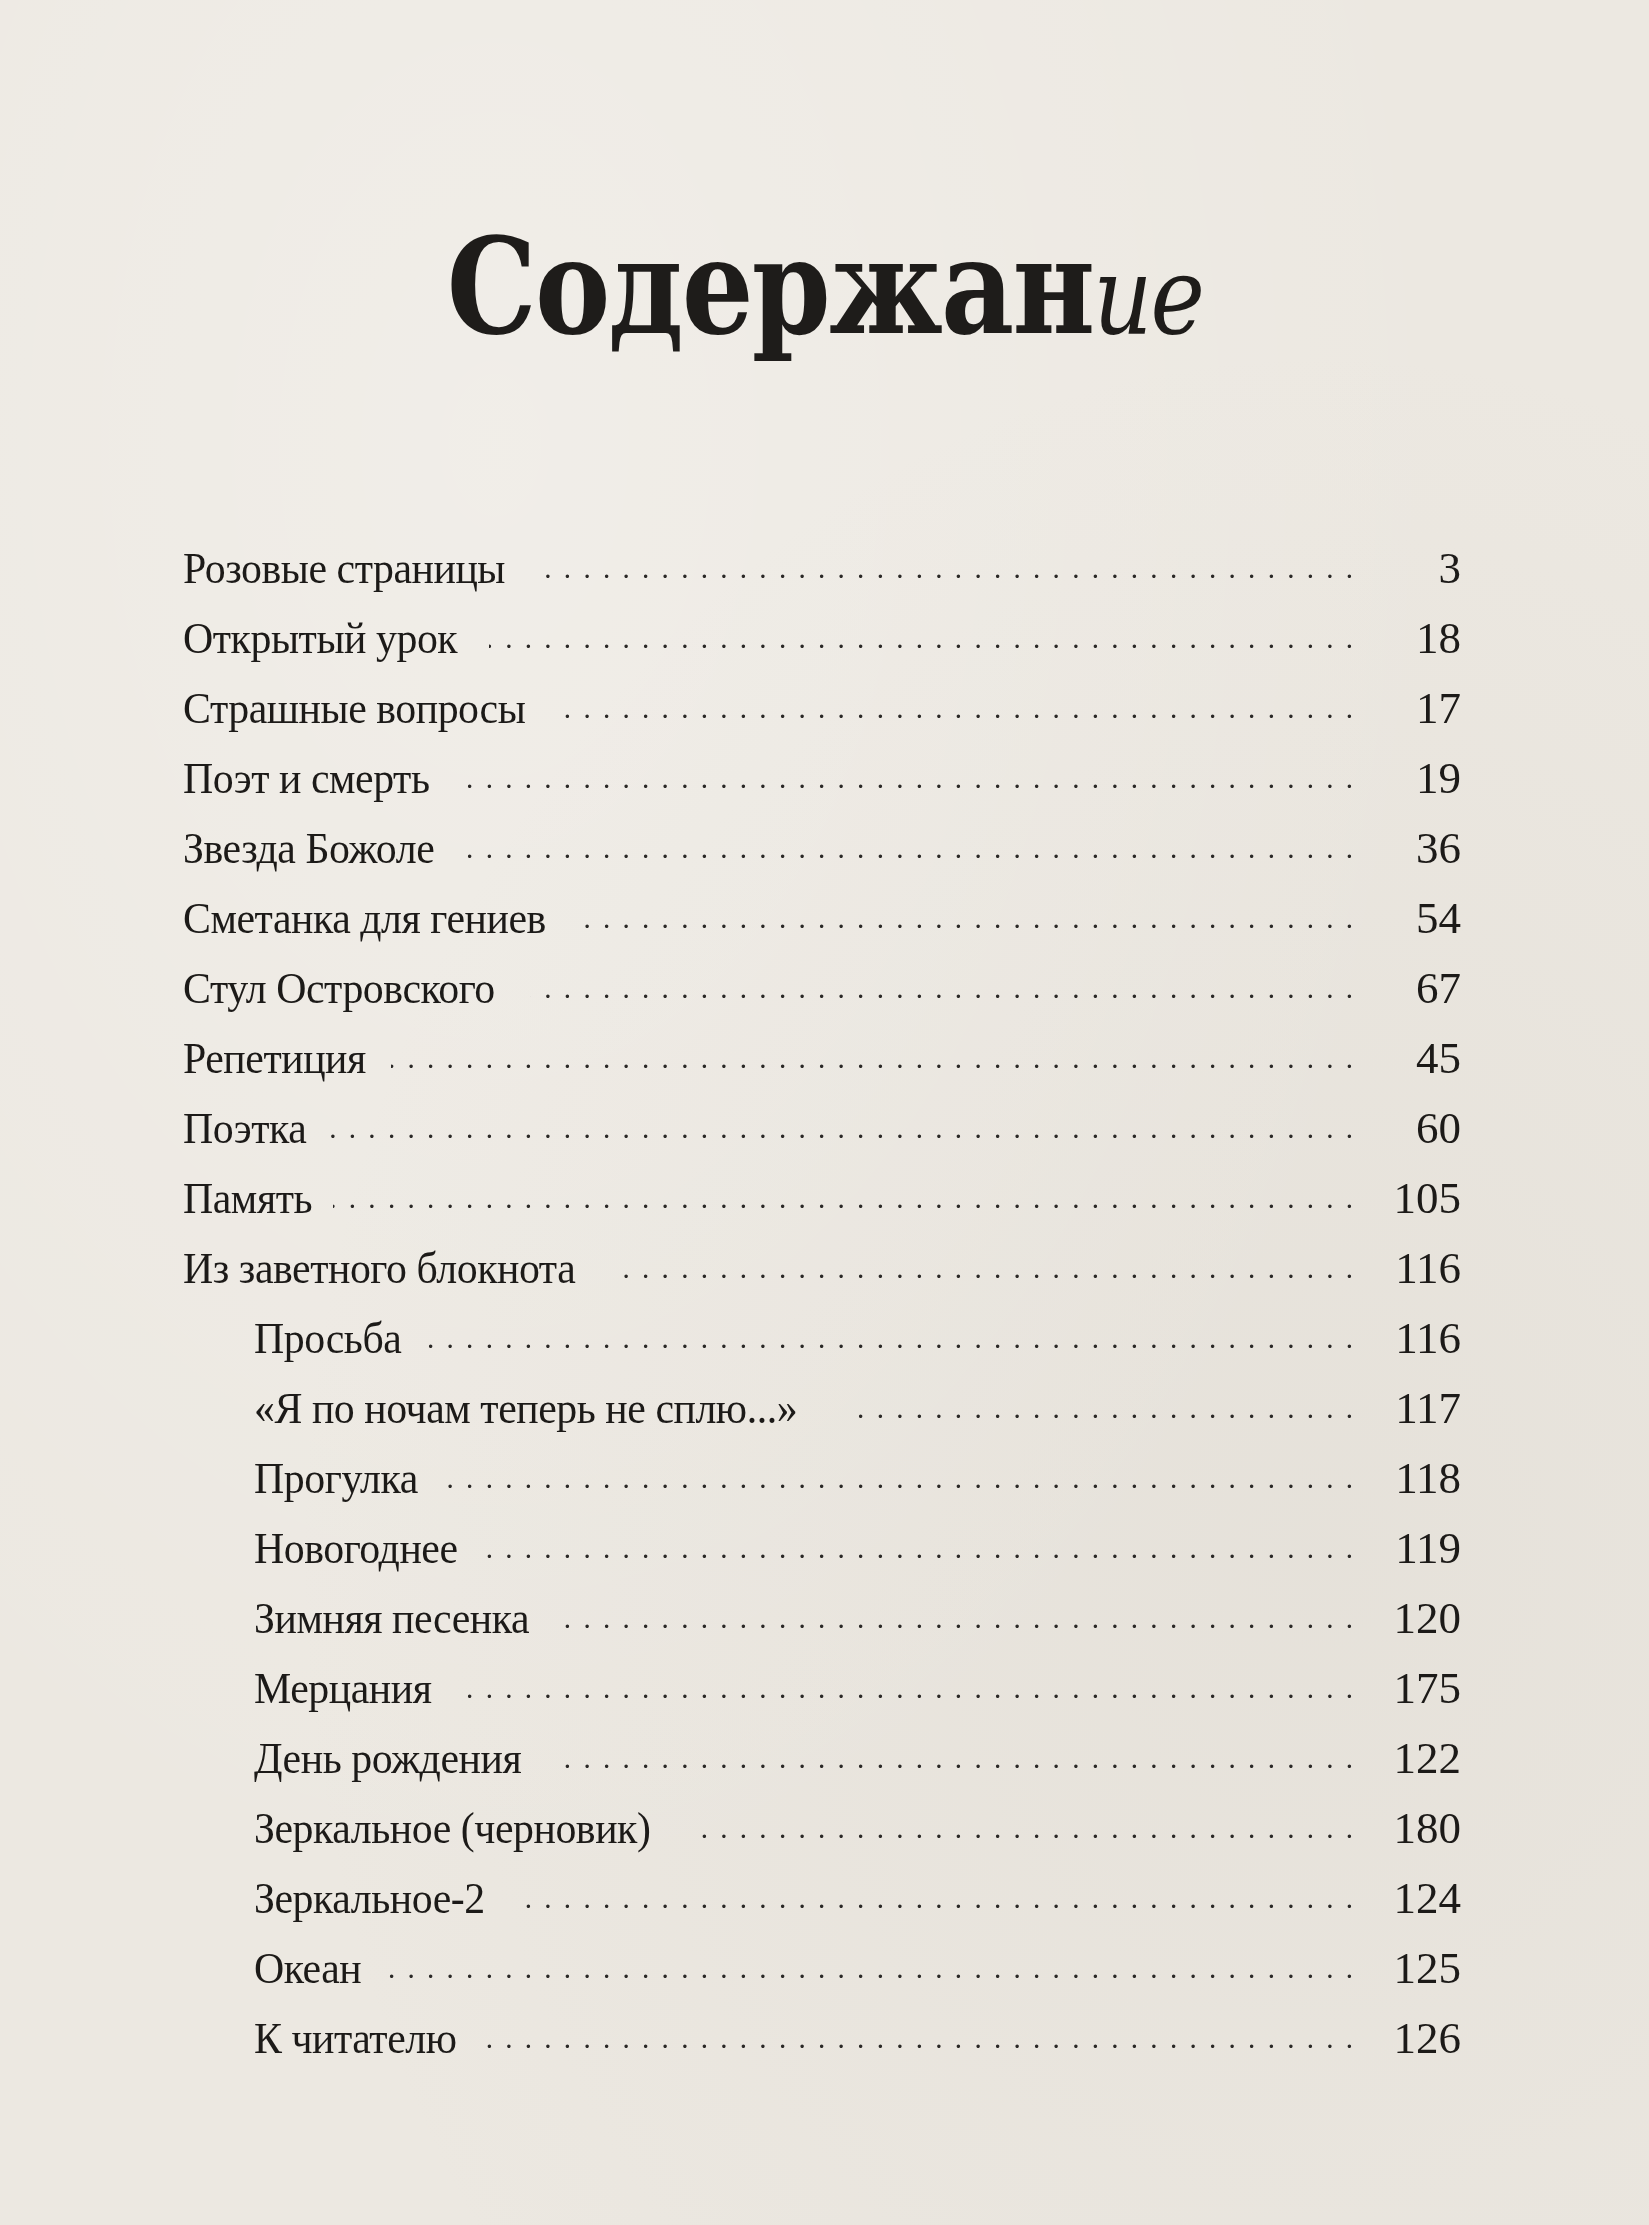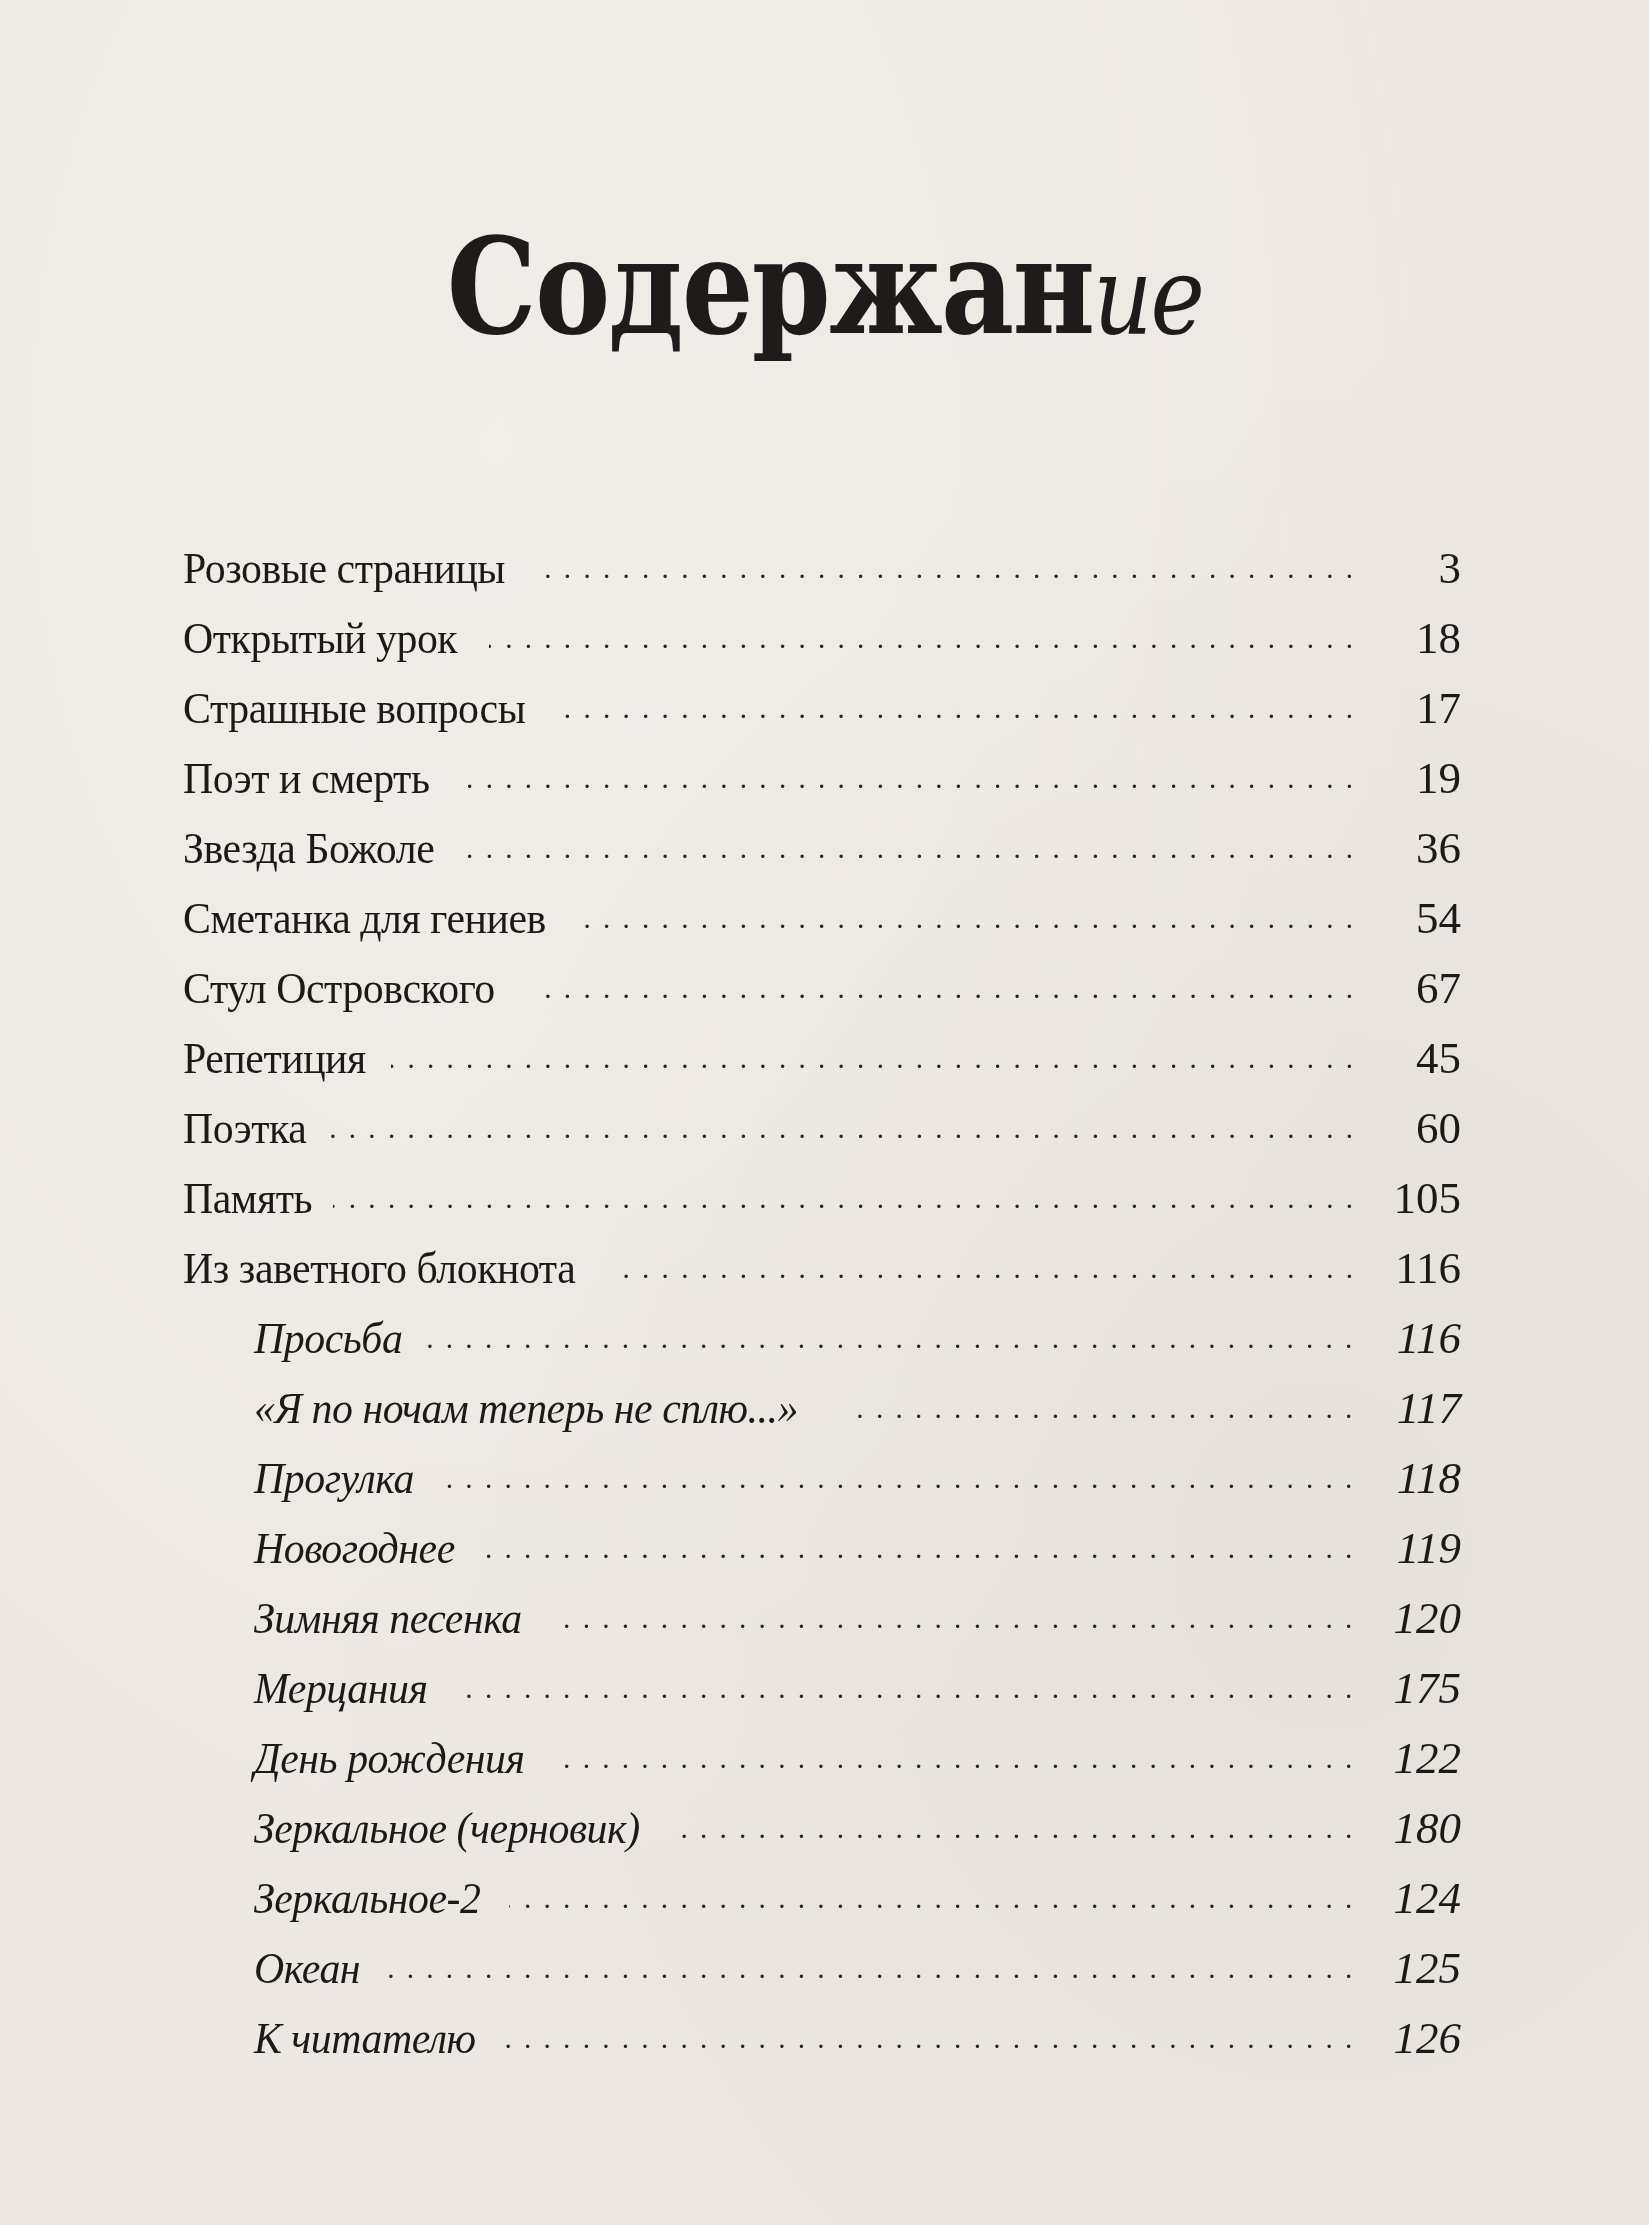--- a/index.html
+++ b/index.html
@@ -51,21 +51,20 @@
     }
     .row {
       display: flex;
       align-items: flex-start;
       height: 70px;
       font-size: 45px;
       line-height: 70px;
     }
     .row.sub {
       padding-left: 71px;
-      font-style: italic;
     }
     .row .label {
       white-space: nowrap;
       letter-spacing: -0.5px;
       transform: scaleX(0.93);
       transform-origin: left center;
     }
     .row .dots {
       flex: 1;
       overflow: hidden;

